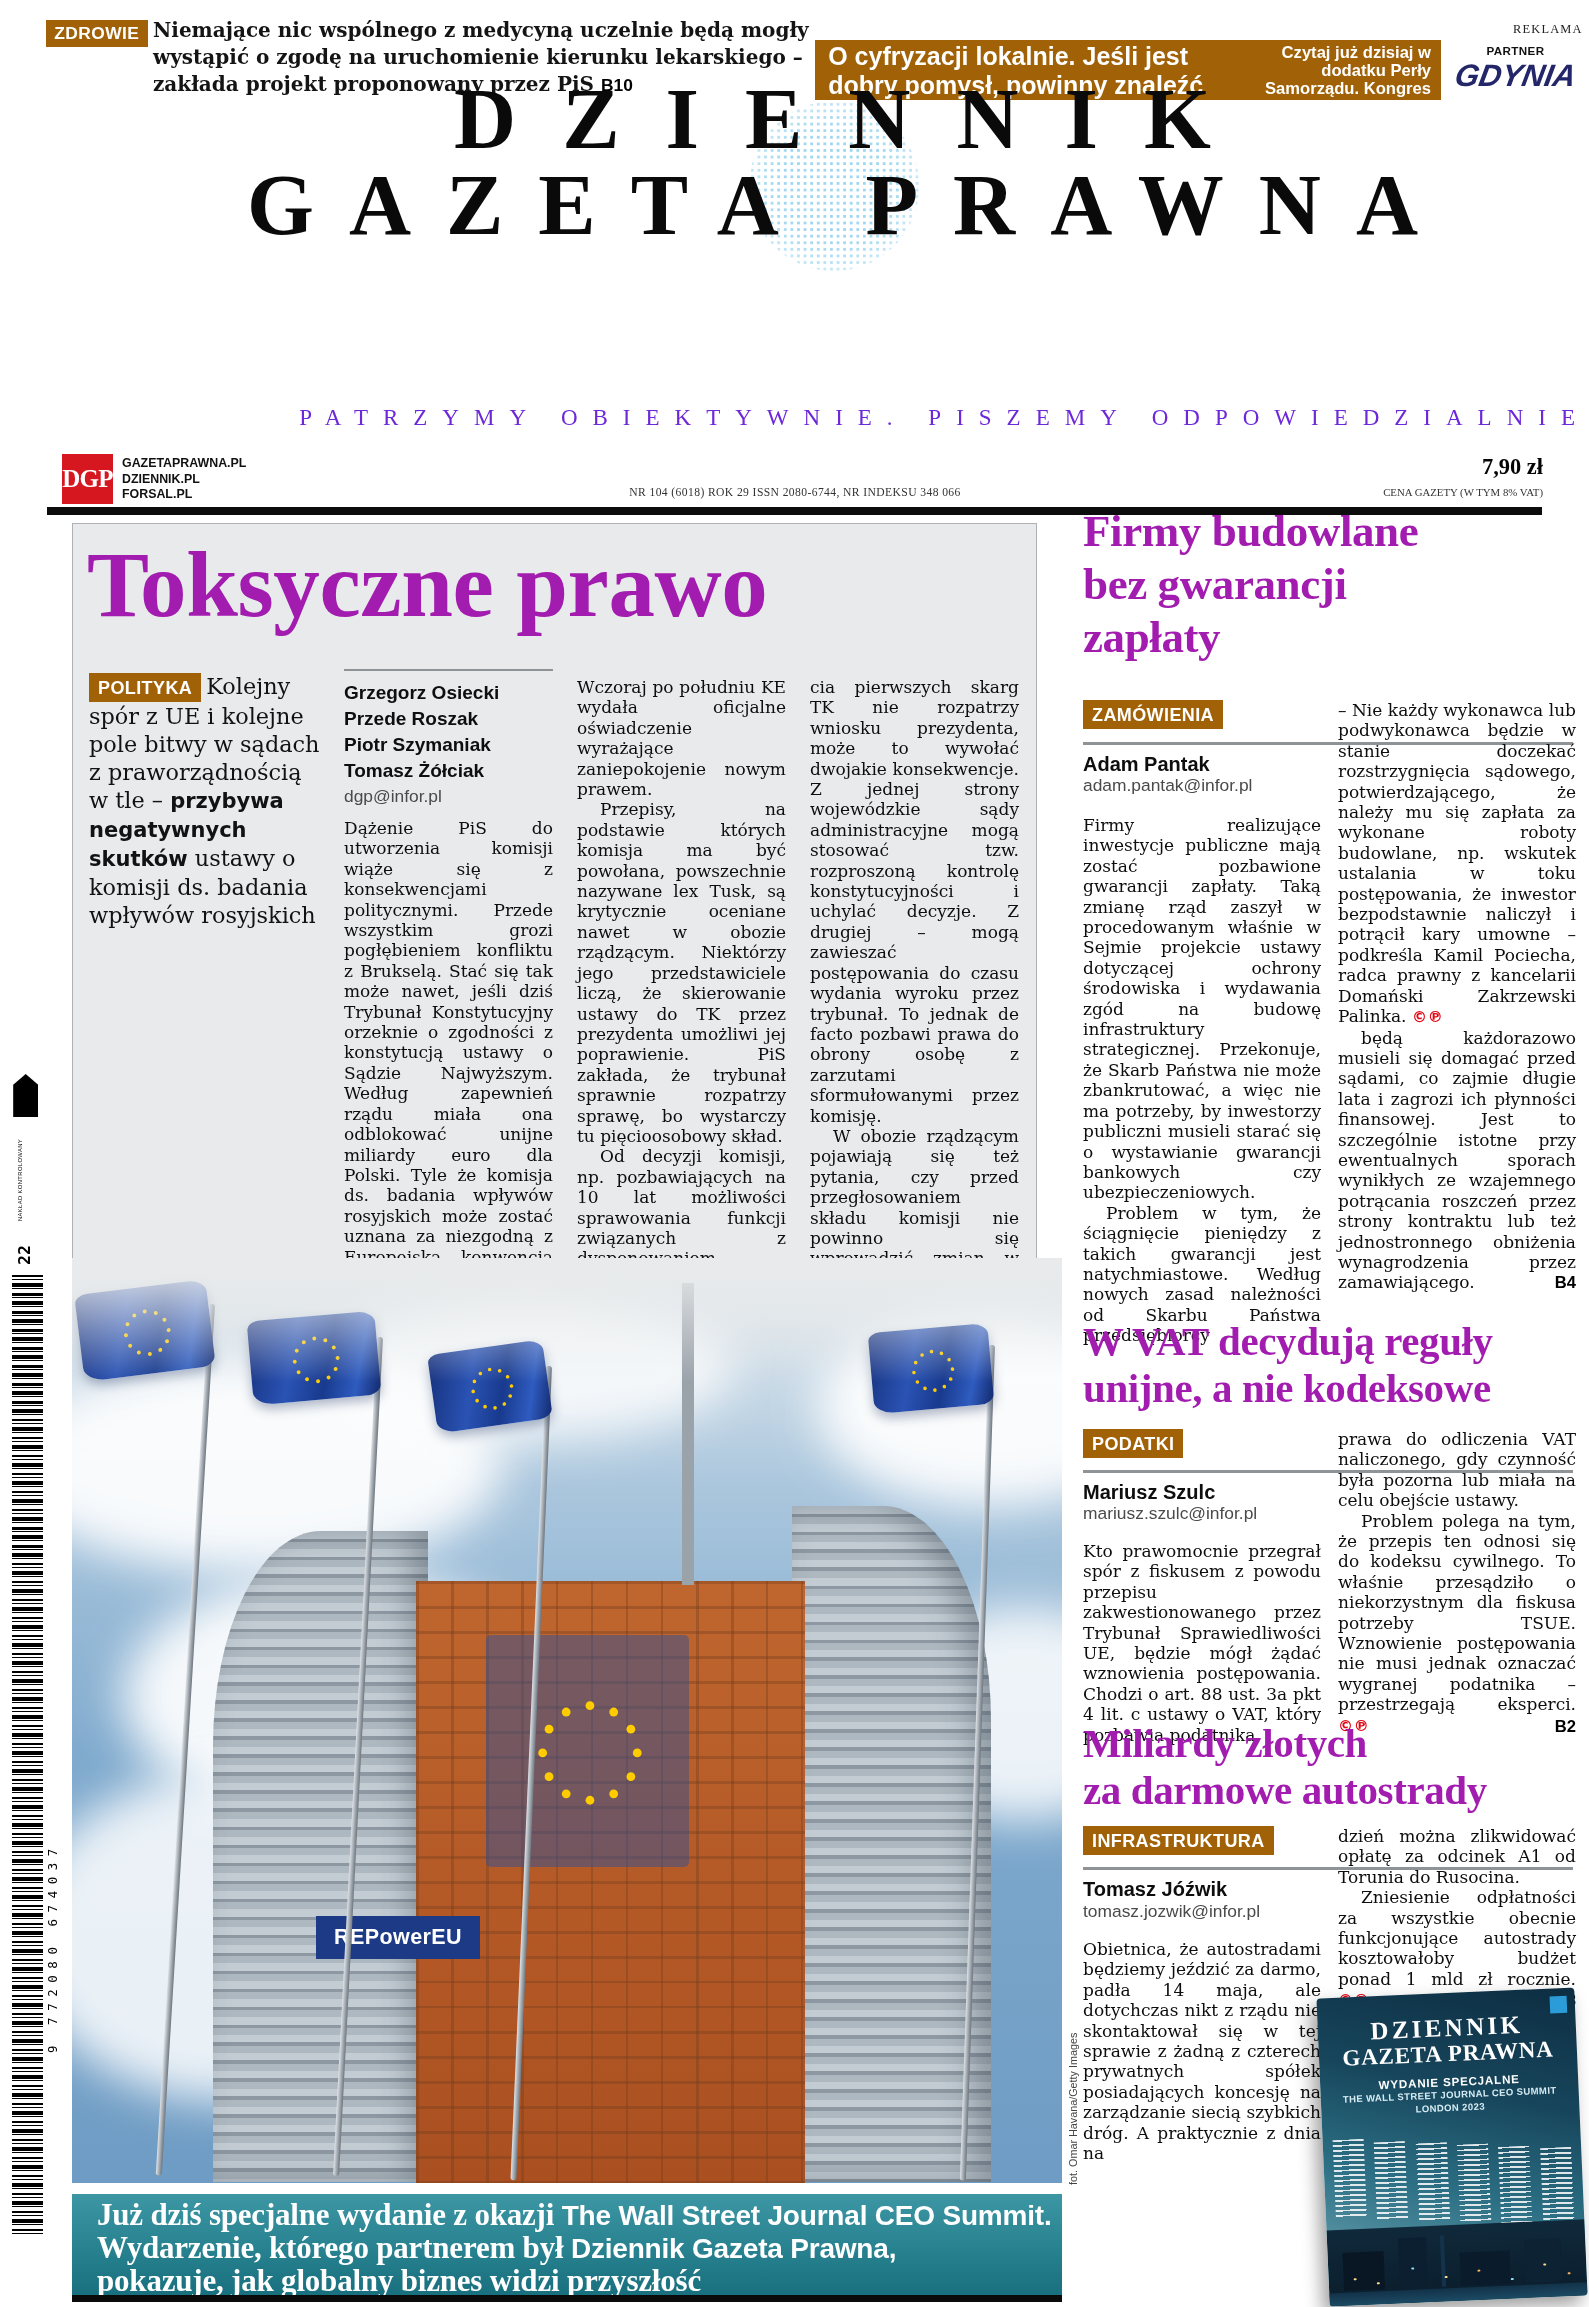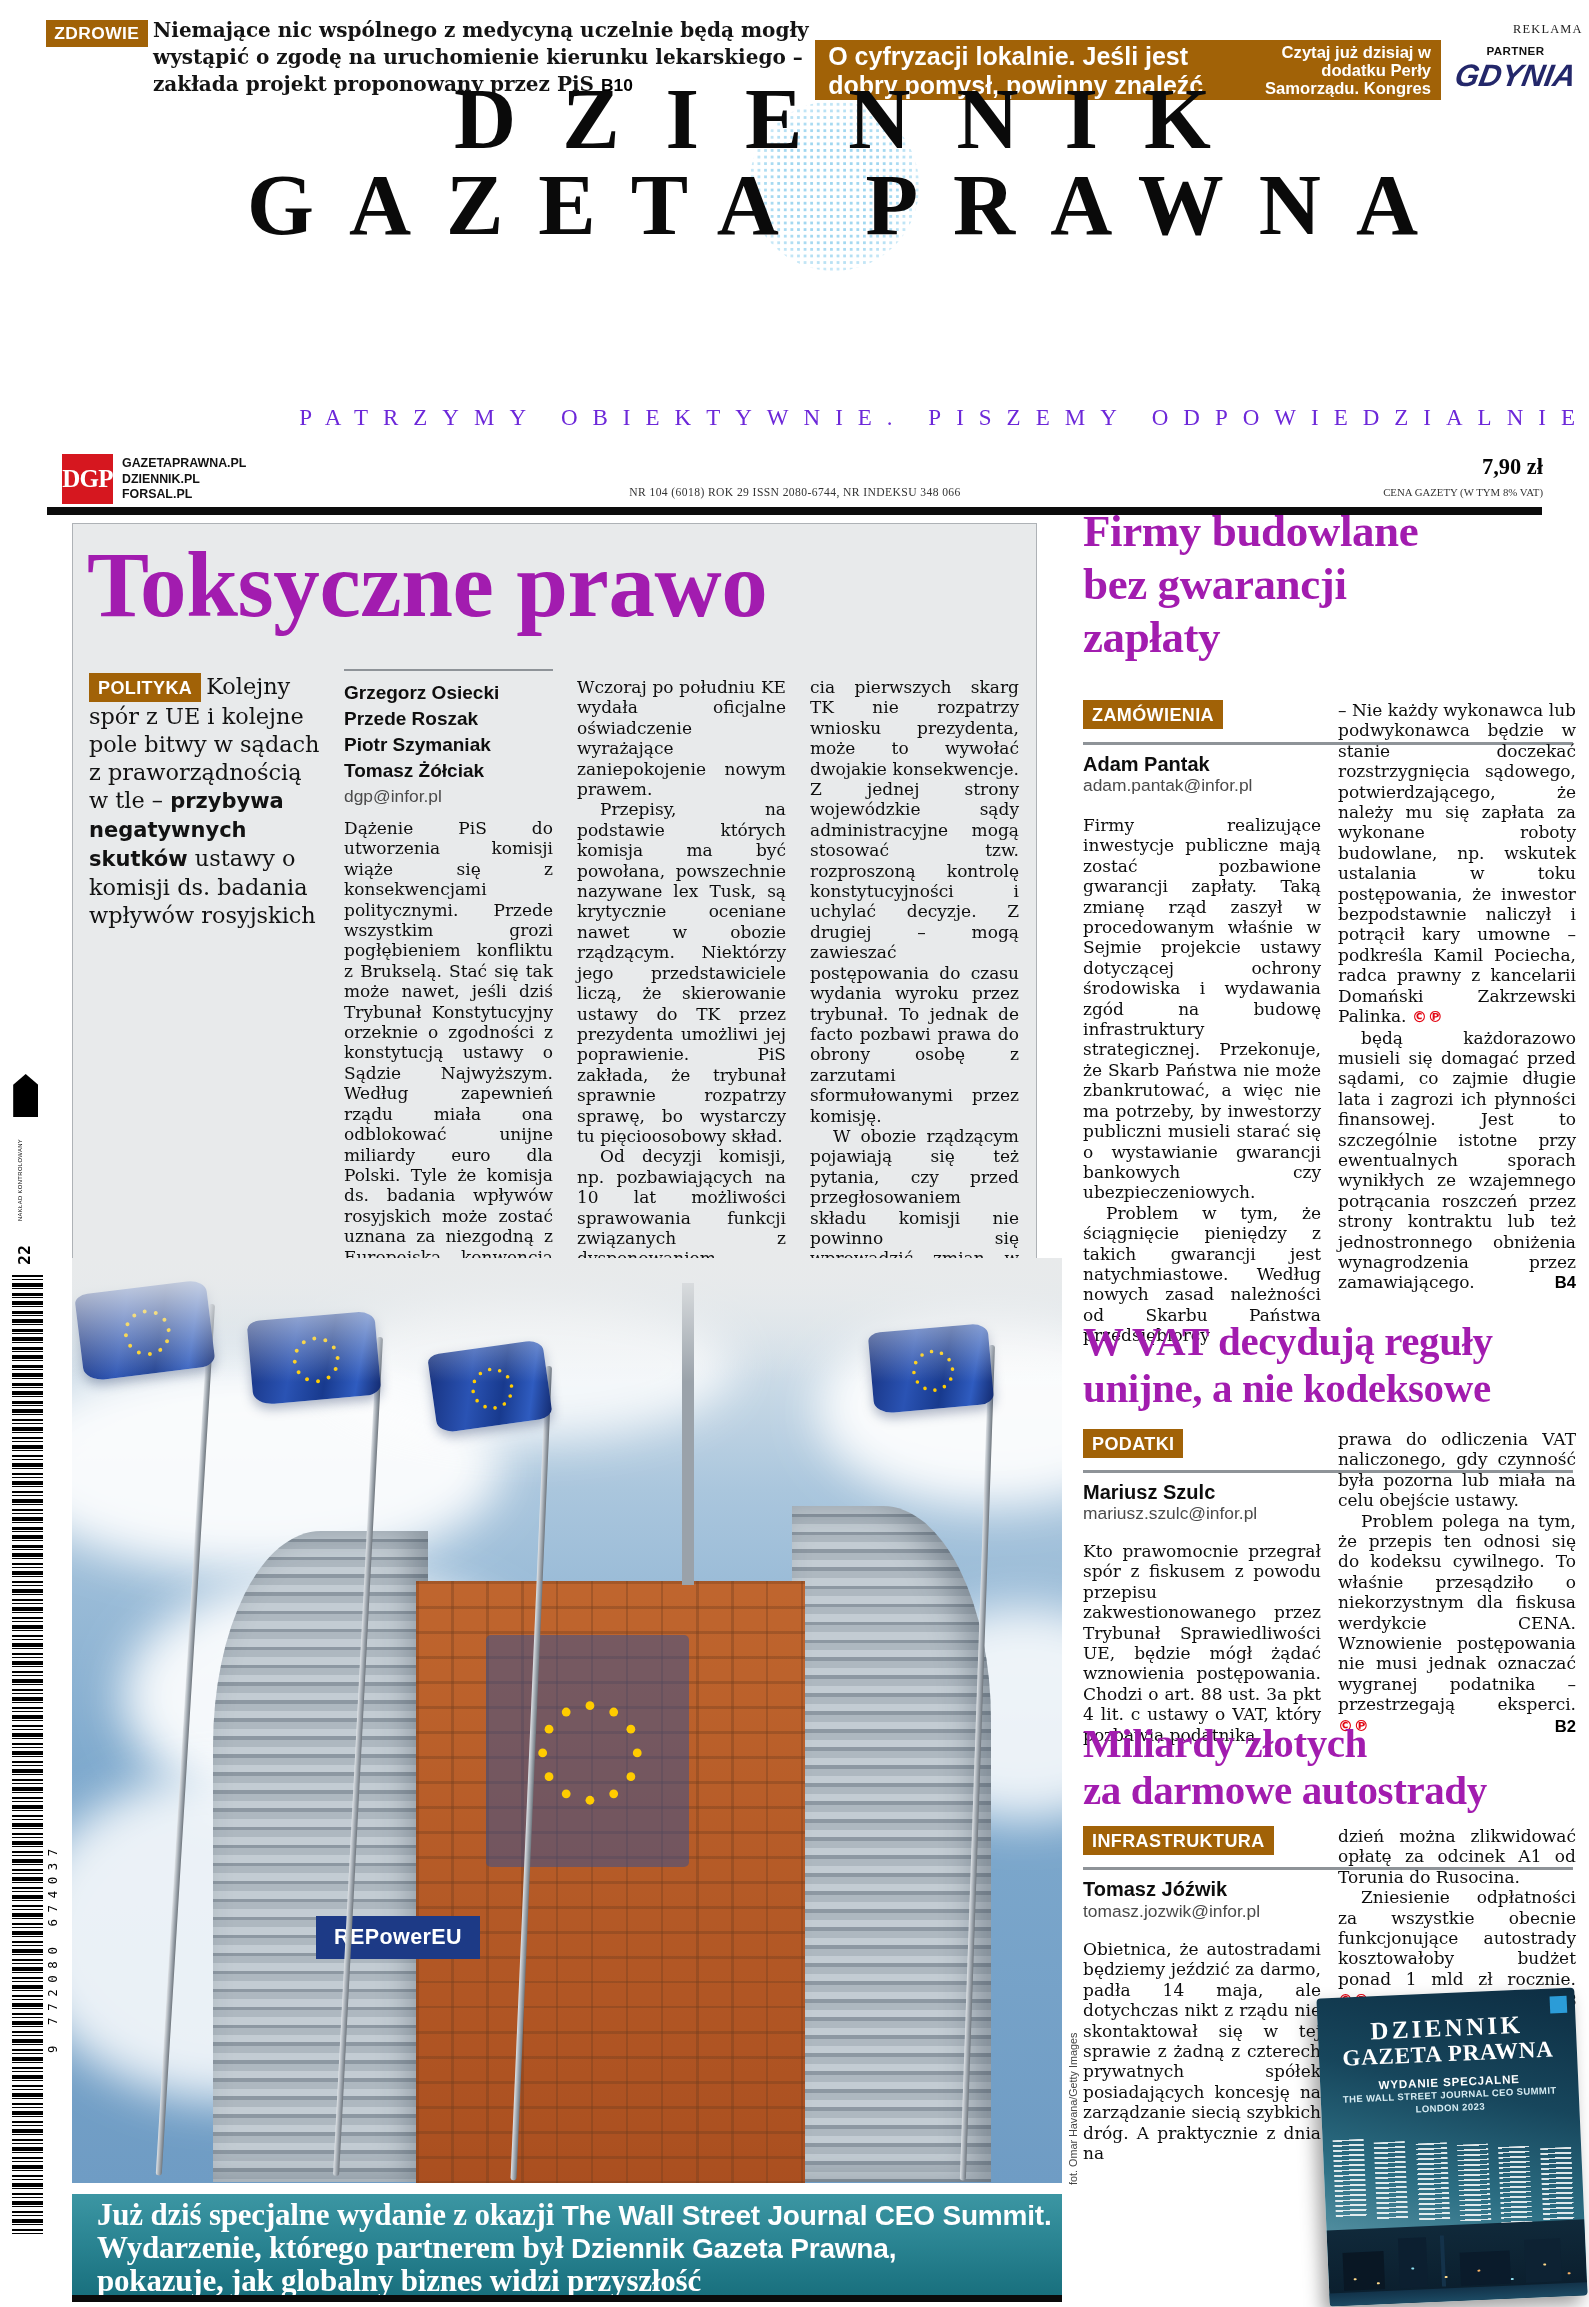--- a/index.html
+++ b/index.html
@@ -205,21 +205,21 @@
     <span class="badge">PODATKI</span>
   </div>
   <div class="rrule" style="left:1083px;top:1470px;width:490px;"></div>
   <div class="abs author" style="left:1083px;top:1480px;">Mariusz Szulc</div>
   <div class="abs email" style="left:1083px;top:1503px;">mariusz.szulc@infor.pl</div>
   <div class="bodycol" style="left:1083px;top:1541px;width:238px;">
     <p>Kto prawomocnie przegrał spór z fiskusem z powodu przepisu zakwestionowanego przez Trybunał Sprawiedliwości UE, będzie mógł żądać wznowienia postępowania. Chodzi o art. 88 ust. 3a pkt 4 lit. c ustawy o VAT, który pozbawia podatnika</p>
   </div>
   <div class="bodycol" style="left:1338px;top:1429px;width:238px;">
     <p>prawa do odliczenia VAT naliczonego, gdy czynność była pozorna lub miała na celu obejście ustawy.</p>
-    <p><span>Problem polega na tym, że przepis ten odnosi się do kodeksu cywilnego. To właśnie przesądziło o niekorzystnym dla fiskusa werdykcie CENA. Wznowienie postępowania nie musi jednak oznaczać wygranej podatnika – przestrzegają eksperci.</span>
+    <p><span>Problem polega na tym, że przepis ten odnosi się do kodeksu cywilnego. To właśnie przesądziło o niekorzystnym dla fiskusa potrzeby TSUE. Wznowienie postępowania nie musi jednak oznaczać wygranej podatnika – przestrzegają eksperci.</span>
       <span class="cp">©℗</span></p>
     <div class="refline pullup">
       <span class="pref">B2</span>
     </div>
   </div>
 
   <h2 class="abs rh" style="left:1083px;top:1720px;width:497px;font-size:41px;line-height:47px;">
     <span>Miliardy złotych</span><br>
     <span>za darmowe autostrady</span>
   </h2>

